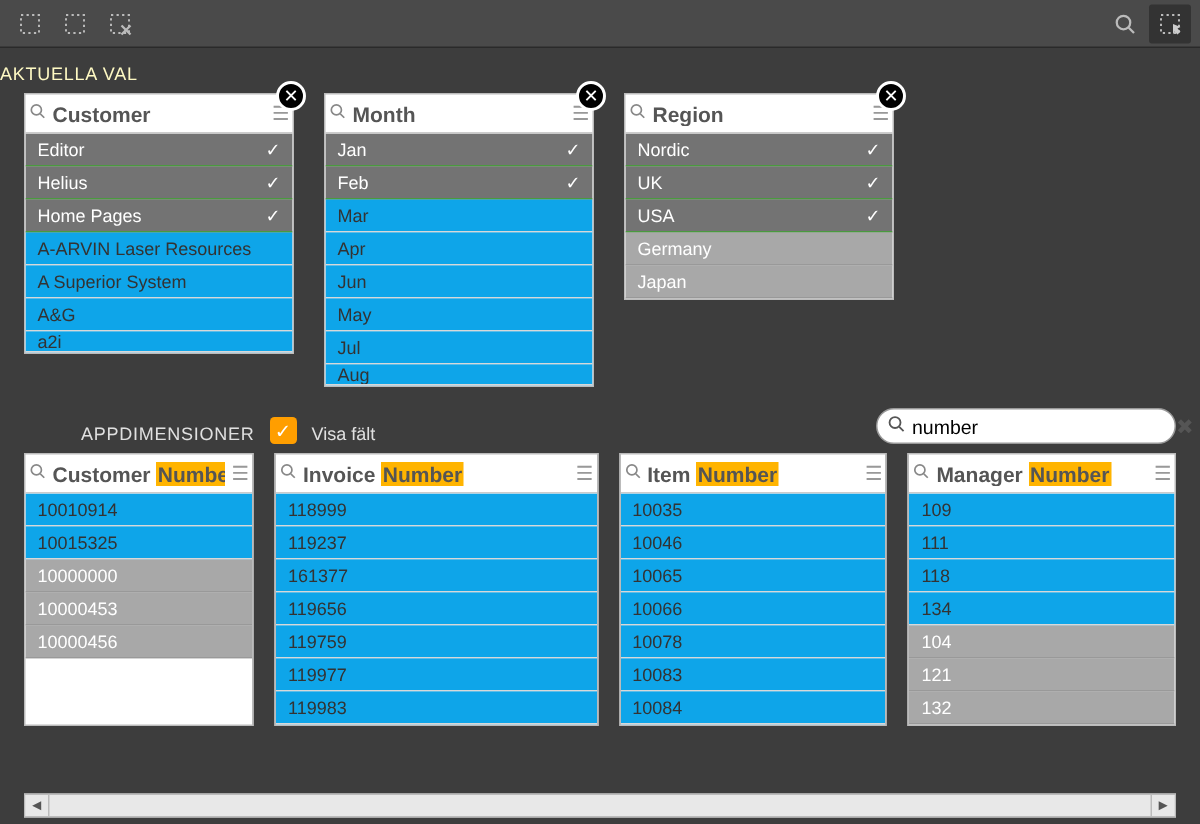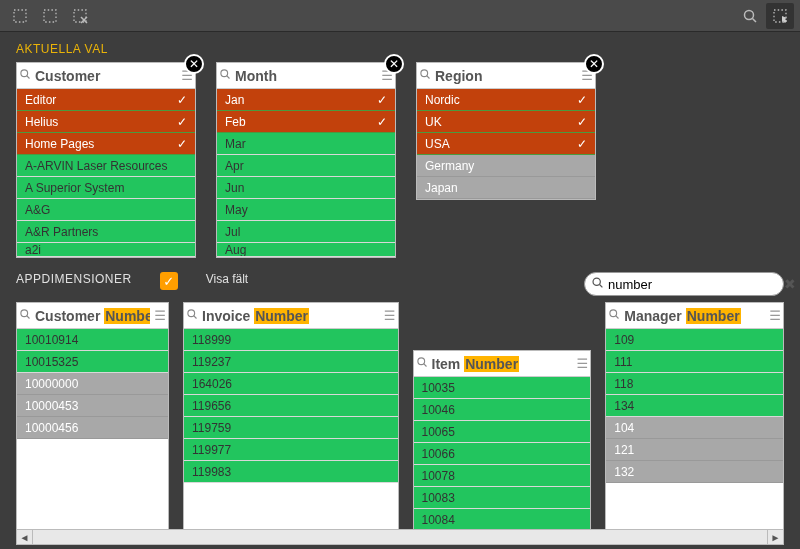--- a/index.html
+++ b/index.html
@@ -23,24 +23,24 @@
   .topbar .left-group { display:flex; gap:2px; }
   .topbar .right-group { margin-left:auto; display:flex; gap:2px; }
   .topbar .tb-btn {
     width:28px; height:26px;
     display:flex; align-items:center; justify-content:center;
     color:#ccc; border-radius:2px;
     cursor:pointer;
   }
   .topbar .tb-btn.active { background:#333; }
   .section-label {
-    color:#eab308;
+    color:#fef9c3;
     font-size:12px;
     letter-spacing:0.5px;
-    padding:10px 0 6px 16px;
+    padding:10px 0 6px 0;
   }
   .row {
     display:flex;
     gap:20px;
     padding:0 16px 6px 16px;
   }
   .panel-wrap {
     position:relative;
     width:180px;
   }
@@ -88,46 +88,47 @@
     overflow:hidden;
   }
   .list.dim { max-height:176px; }
   .item {
     height:22px;
     display:flex; align-items:center;
     padding:0 8px;
     border-bottom:1px solid #d8d8d8;
     font-size:12px;
     color:#333;
-    background:#22c55e;
+    background:#0ea5e9;
   }
   .item.sel {
-    background:#c2410c;
+    background:#737373;
     color:#fff;
     border-bottom:1px solid #4a9a3f;
   }
   .item.alt {
     background:#a8a8a8;
     color:#fff;
     border-bottom:1px solid #999;
   }
   .item .check {
     margin-left:auto;
     color:#fff;
     font-size:12px;
   }
   .item.last-fade {
     height:14px; overflow:hidden;
   }
 
   .dim-row {
     display:flex;
-    align-items:flex-start;
+    align-items:flex-end;
     padding:8px 16px 0 16px;
-    gap:28px;
+    gap:10px;
+    margin-left:38px;
   }
   .dim-row .lbl {
     color:#e0e0e0; font-size:12px; letter-spacing:0.5px;
   }
   .chk {
     width:18px; height:18px;
     background:#ff9e00;
     border-radius:3px;
     display:flex; align-items:center; justify-content:center;
     color:#fff; font-size:13px;
@@ -228,21 +229,20 @@
           <span class="title">Customer</span>
           <span class="panel-menu">☰</span>
         </div>
         <div class="list">
           <div class="item sel">Editor<span class="check">✓</span></div>
           <div class="item sel">Helius<span class="check">✓</span></div>
           <div class="item sel">Home Pages<span class="check">✓</span></div>
           <div class="item ">A-ARVIN Laser Resources</div>
           <div class="item ">A Superior System</div>
           <div class="item ">A&amp;G</div>
-          <div class="item ">A&amp;R Partners</div>
           <div class="item  last-fade">a2i</div>
         </div>
       </div>
     </div>
     <div class="panel-wrap">
       <div class="close-badge">✕</div>
       <div class="panel">
         <div class="panel-header">
           <span class="search-ic"><svg width="12" height="12" viewBox="0 0 16 16">
               <circle cx="7" cy="7" r="4.5" fill="none" stroke="#888" stroke-width="1.5"></circle>
@@ -324,28 +324,28 @@
         <span class="search-ic"><svg width="12" height="12" viewBox="0 0 16 16">
             <circle cx="7" cy="7" r="4.5" fill="none" stroke="#888" stroke-width="1.5"></circle>
             <line x1="10.5" y1="10.5" x2="14" y2="14" stroke="#888" stroke-width="1.5"></line>
           </svg></span>
         <span class="title">Invoice <span class="hl">Number</span></span>
         <span class="panel-menu">☰</span>
       </div>
       <div class="list dim">
         <div class="item ">118999</div>
         <div class="item ">119237</div>
-        <div class="item ">164026</div>
+        <div class="item ">161377</div>
         <div class="item ">119656</div>
         <div class="item ">119759</div>
         <div class="item ">119977</div>
         <div class="item ">119983</div>
       </div>
     </div>
-    <div class="panel" style="width: 180px; margin-top: 48px;">
+    <div class="panel" style="width: 180px;">
       <div class="panel-header">
         <span class="search-ic"><svg width="12" height="12" viewBox="0 0 16 16">
             <circle cx="7" cy="7" r="4.5" fill="none" stroke="#888" stroke-width="1.5"></circle>
             <line x1="10.5" y1="10.5" x2="14" y2="14" stroke="#888" stroke-width="1.5"></line>
           </svg></span>
         <span class="title">Item <span class="hl">Number</span></span>
         <span class="panel-menu">☰</span>
       </div>
       <div class="list dim">
         <div class="item ">10035</div>

